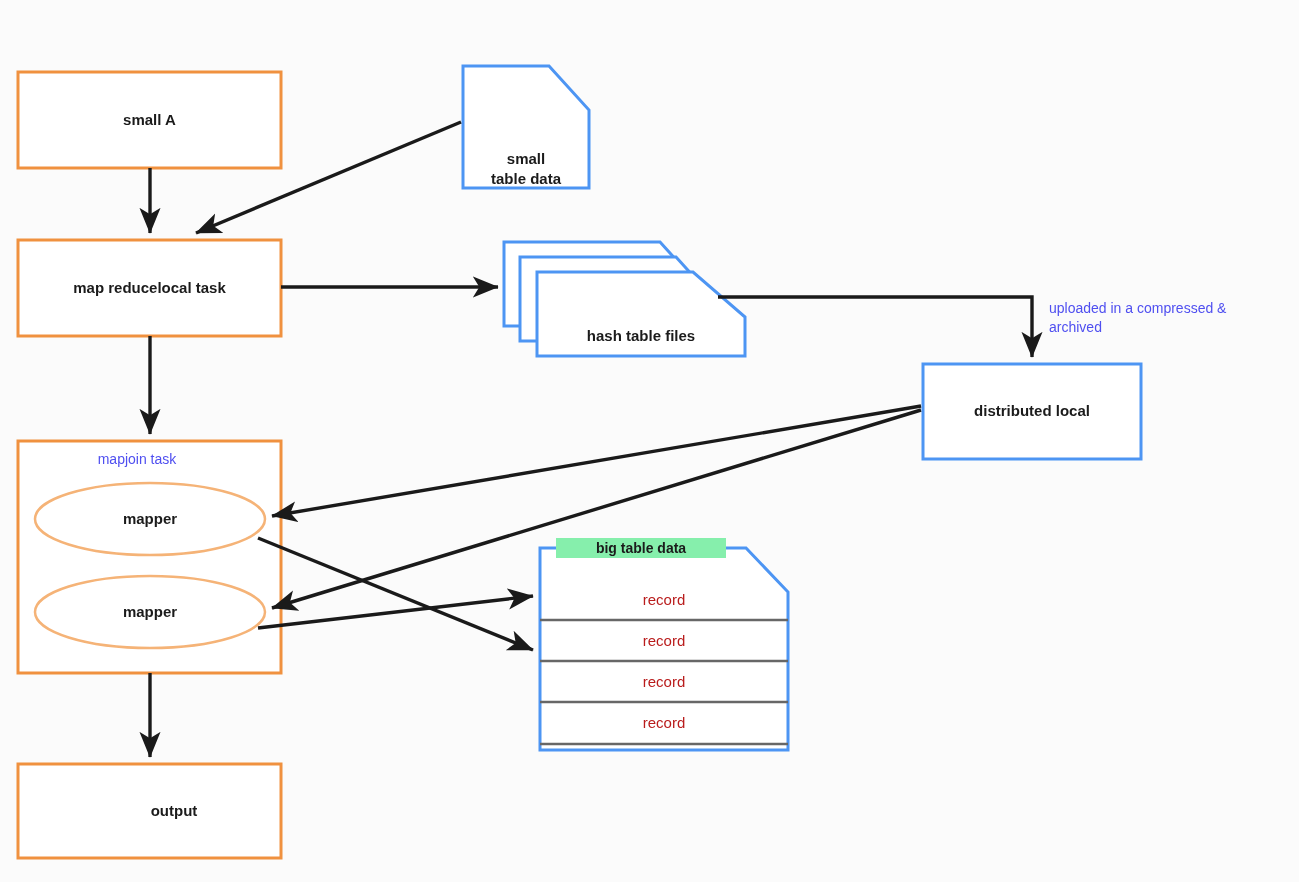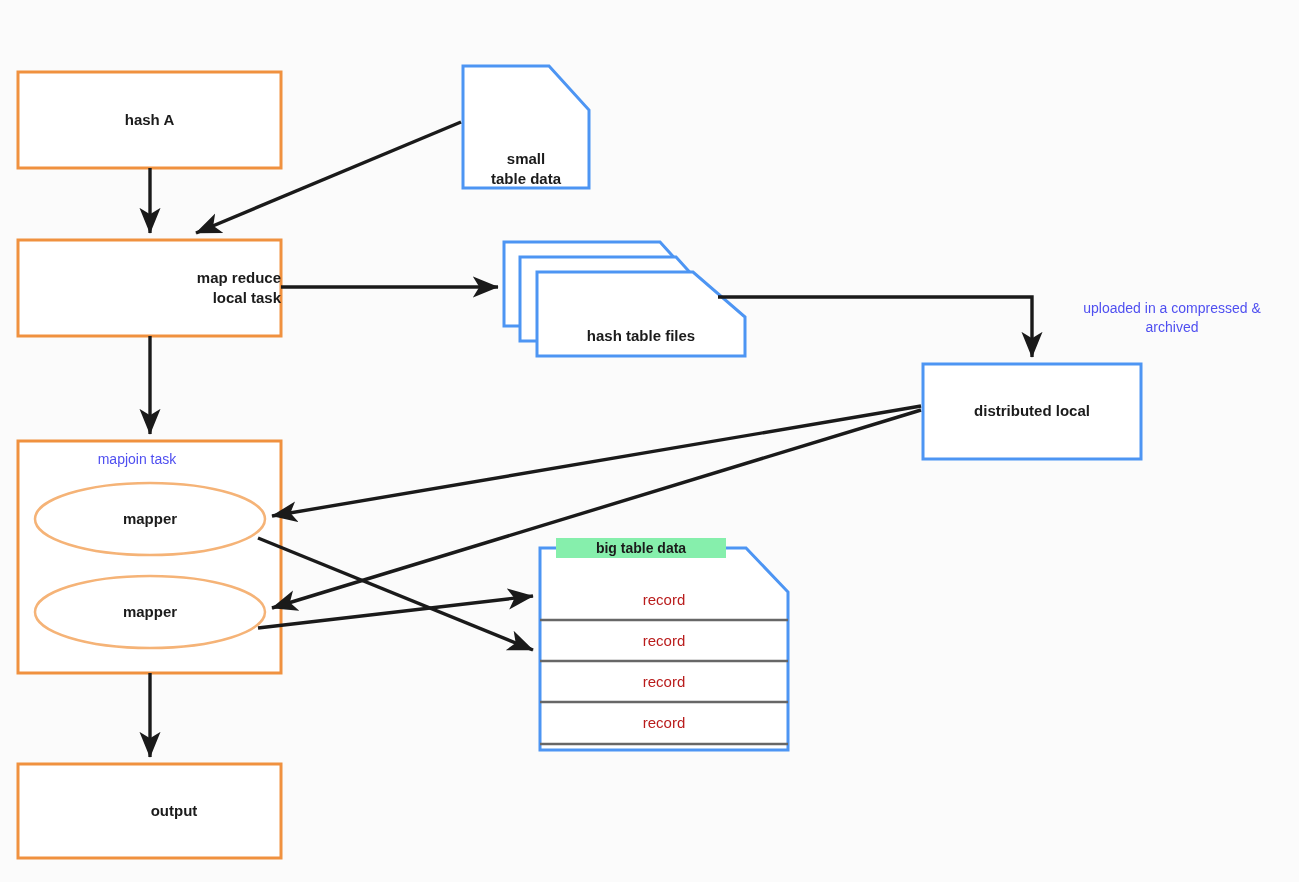--- a/index.html
+++ b/index.html
@@ -34,21 +34,20 @@
     color: #1b1b1b;
     line-height: 1.35;
     pointer-events: none;
   }
   .node-label.thin { font-weight: normal; color: #b91c1c; }
   .anno {
     position: absolute;
     font-size: 14px;
     color: #4f4ff0;
     line-height: 1.35;
-    text-align: center;
   }
   .anno.left { text-align: center; }
 </style>
 </head>
 <body>
 
 <div id="canvas">
 
   <svg class="layer" viewBox="0 0 1299 882">
 
@@ -100,23 +99,23 @@
 
     <line x1="921" y1="410" x2="272" y2="608" stroke="#1a1a1a" stroke-width="3.4" marker-end="url(#ah)"></line>
 
     <line x1="258" y1="538" x2="533" y2="650" stroke="#1a1a1a" stroke-width="3.4" marker-end="url(#ah)"></line>
 
     <line x1="258" y1="628" x2="533" y2="596" stroke="#1a1a1a" stroke-width="3.4" marker-end="url(#ah)"></line>
 
     <line x1="150" y1="673" x2="150" y2="757" stroke="#1a1a1a" stroke-width="3.4" marker-end="url(#ah)"></line>
   </svg>
 
-  <div class="node-label" style="left:18px; top:72px; width:263px; height:96px;">hash A</div>
+  <div class="node-label" style="left:18px; top:72px; width:263px; height:96px;">small A</div>
 
-  <div class="node-label" style="left:18px; top:240px; width:263px; height:96px; flex-direction:column;align-items:flex-end;">
+  <div class="node-label" style="left:18px; top:240px; width:263px; height:96px; flex-direction:row;">
     <span>map reduce</span>
     <span>local task</span>
   </div>
 
   <div class="node-label" style="left:463px; top:66px; width:126px; height:122px; flex-direction:column;margin-top:42px;">
     <span>small</span>
     <span>table data</span>
   </div>
 
   <div class="node-label" style="left:537px; top:288px; width:208px; height:96px;">hash table files</div>

